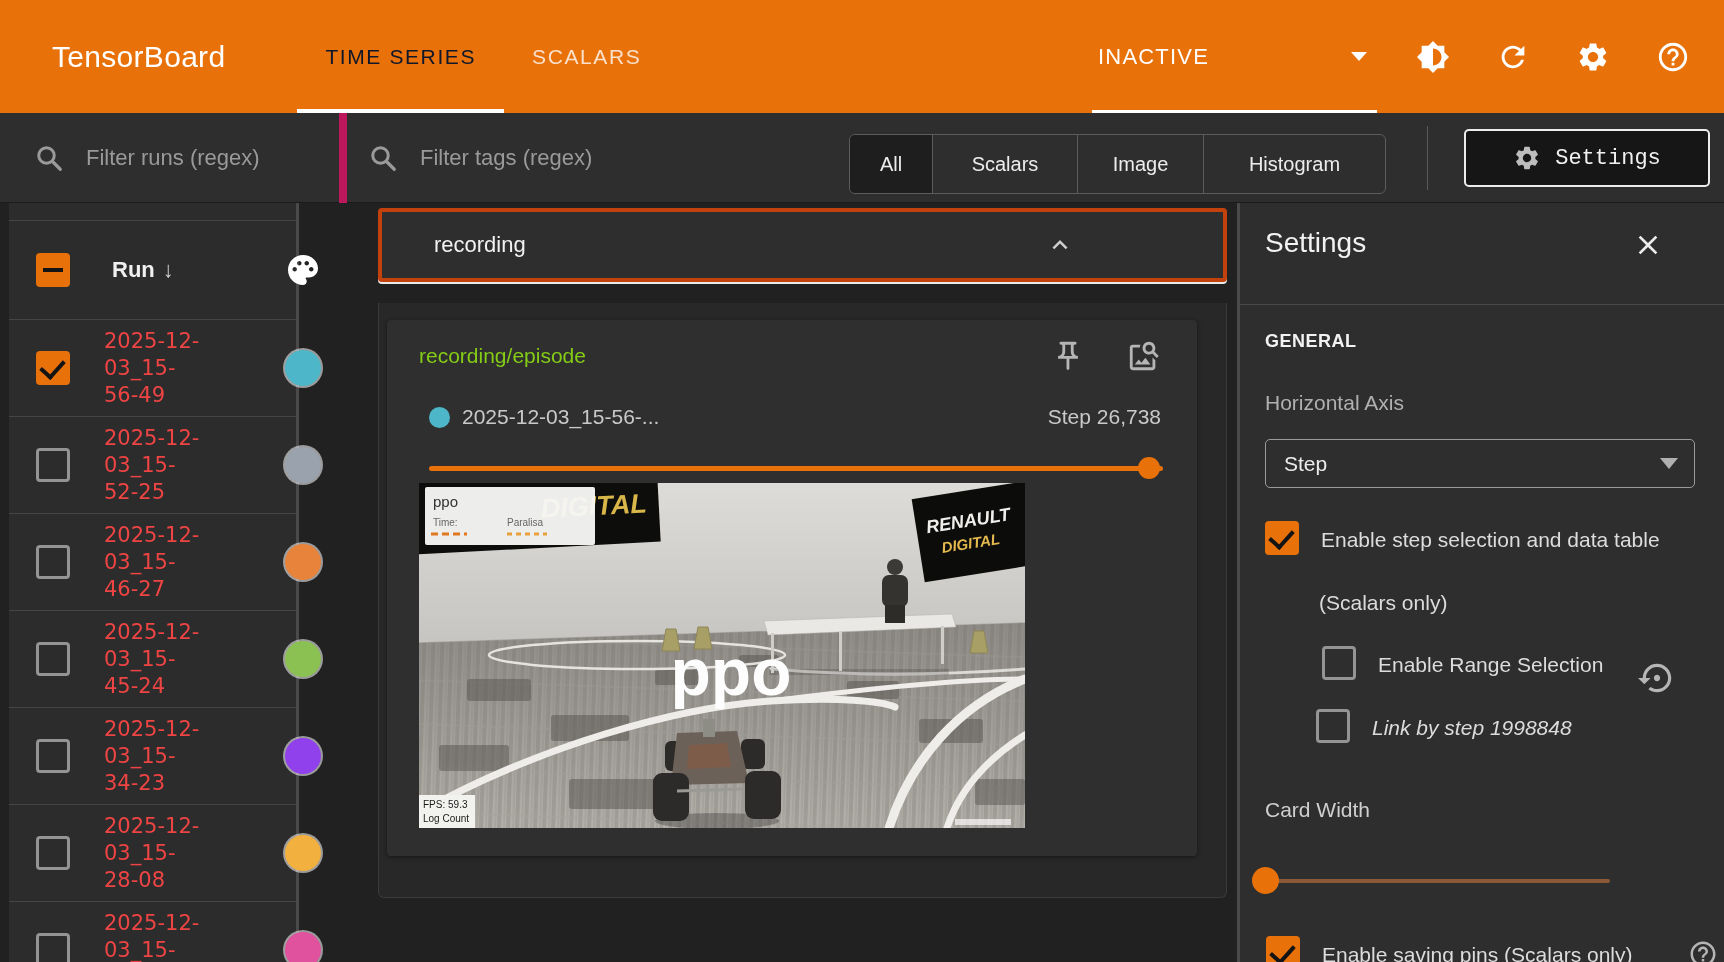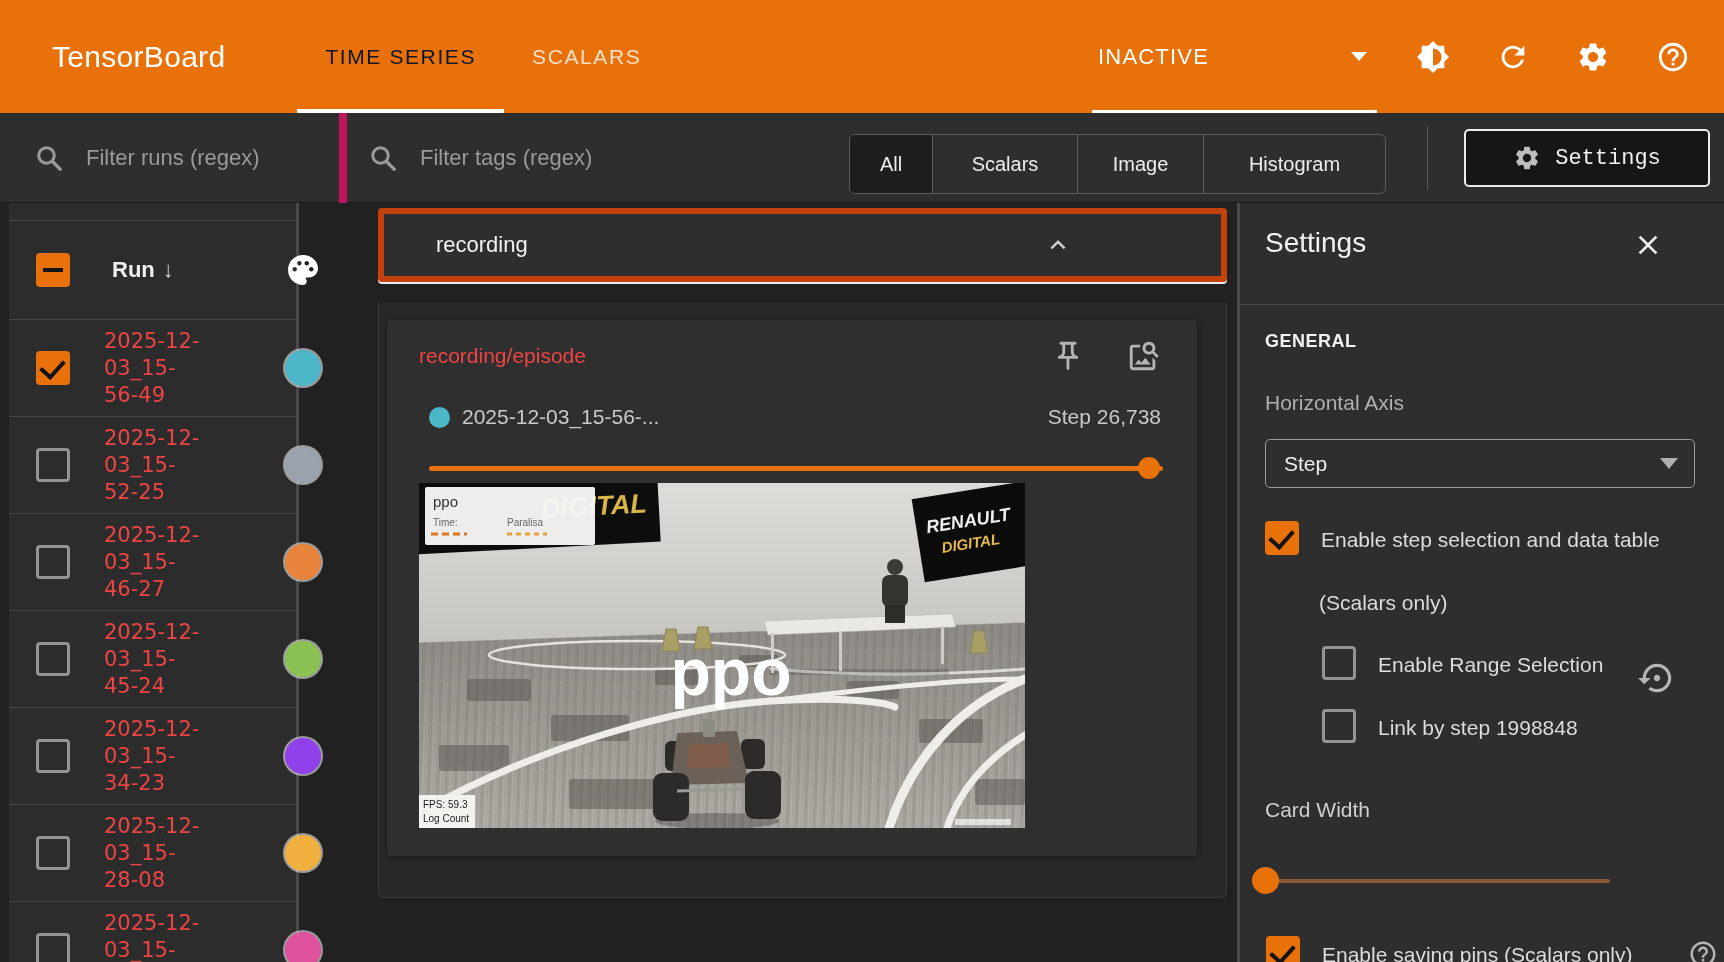--- a/index.html
+++ b/index.html
@@ -101,36 +101,36 @@
   }
   .run-dot {
     position:absolute; left:276px; width:36px; height:36px; border-radius:50%;
     box-shadow:0 0 0 2px rgba(255,255,255,.55);
   }
 
   
   .main { position:absolute; left:350px; top:203px; width:887px; height:759px; background:#212121; }
   .group-header {
     position:absolute; left:28px; top:5px; width:849px; height:74px;
-    background:#2e2e2e; border:6px solid #c2410c; border-radius:4px;
+    background:#2e2e2e; border:4px solid #c2410c; border-radius:4px;
     box-shadow:0 2px 0 rgba(255,255,255,.9);
     display:flex; align-items:center; cursor:pointer;
   }
   .group-header .gname { font-size:22px; color:#f2f2f2; margin-left:52px; }
   .group-header .chev { position:absolute; right:148px; width:30px; height:30px; }
   .group-body {
     position:absolute; left:28px; top:100px; width:849px; height:595px;
     background:#282828; border:1px solid #3a3a3a; border-top:none; border-radius:0 0 6px 6px;
   }
   .card {
     position:absolute; left:8px; top:17px; width:810px; height:536px;
     background:#2f2f2f; border-radius:4px; box-shadow:0 1px 4px rgba(0,0,0,.5);
   }
   .card-head { position:absolute; left:32px; right:36px; top:16px; height:40px; display:flex; align-items:center; }
-  .card-title { font-size:21px; color:#ef4444; }
+  .card-title { font-size:21px; color:#84cc16; }
   .card-icons { margin-left:auto; display:flex; align-items:center; gap:42px; }
   .card-icons svg { width:34px; height:34px; cursor:pointer; }
   .legend-row { position:absolute; left:42px; right:36px; top:82px; height:30px; display:flex; align-items:center; }
   .legend-dot { width:21px; height:21px; border-radius:50%; background:#4db6c9; flex:none; }
   .legend-name { font-size:21px; color:#c9c9c9; margin-left:12px; }
   .step-label { margin-left:auto; font-size:21px; color:#c9c9c9; }
   .step-slider { position:absolute; left:42px; top:136px; width:734px; height:24px; cursor:pointer; }
   .step-slider .track { position:absolute; left:0; top:10px; width:100%; height:5px; border-radius:3px; background:#e8710a; }
   .step-slider .thumb { position:absolute; left:709px; top:1px; width:22px; height:22px; border-radius:50%; background:#e8710a; }
   .media { position:absolute; left:32px; top:163px; width:606px; height:345px; background:#000; }
@@ -442,21 +442,21 @@
     </div>
     <div class="scheck" style="left:79px; top:381px;">
       <span class="txt" style="margin-left:0;">(Scalars only)</span>
     </div>
 
     <div class="scheck" style="left:82px; top:443px;">
       <span class="cb un" style="flex:none;"></span>
       <span class="txt">Enable Range Selection</span>
     </div>
 
-    <div class="scheck" style="left:82px; top:506px;">
+    <div class="scheck" style="left:76px; top:506px;font-style:italic;">
       <span class="cb un" style="flex:none;"></span>
       <span class="txt">Link by step 1998848</span>
     </div>
 
     <div class="cw-label">Card Width</div>
     <div class="cw-slider">
       <div class="track"></div>
       <div class="thumb"></div>
     </div>
     <svg class="restore" viewBox="0 0 24 24">

